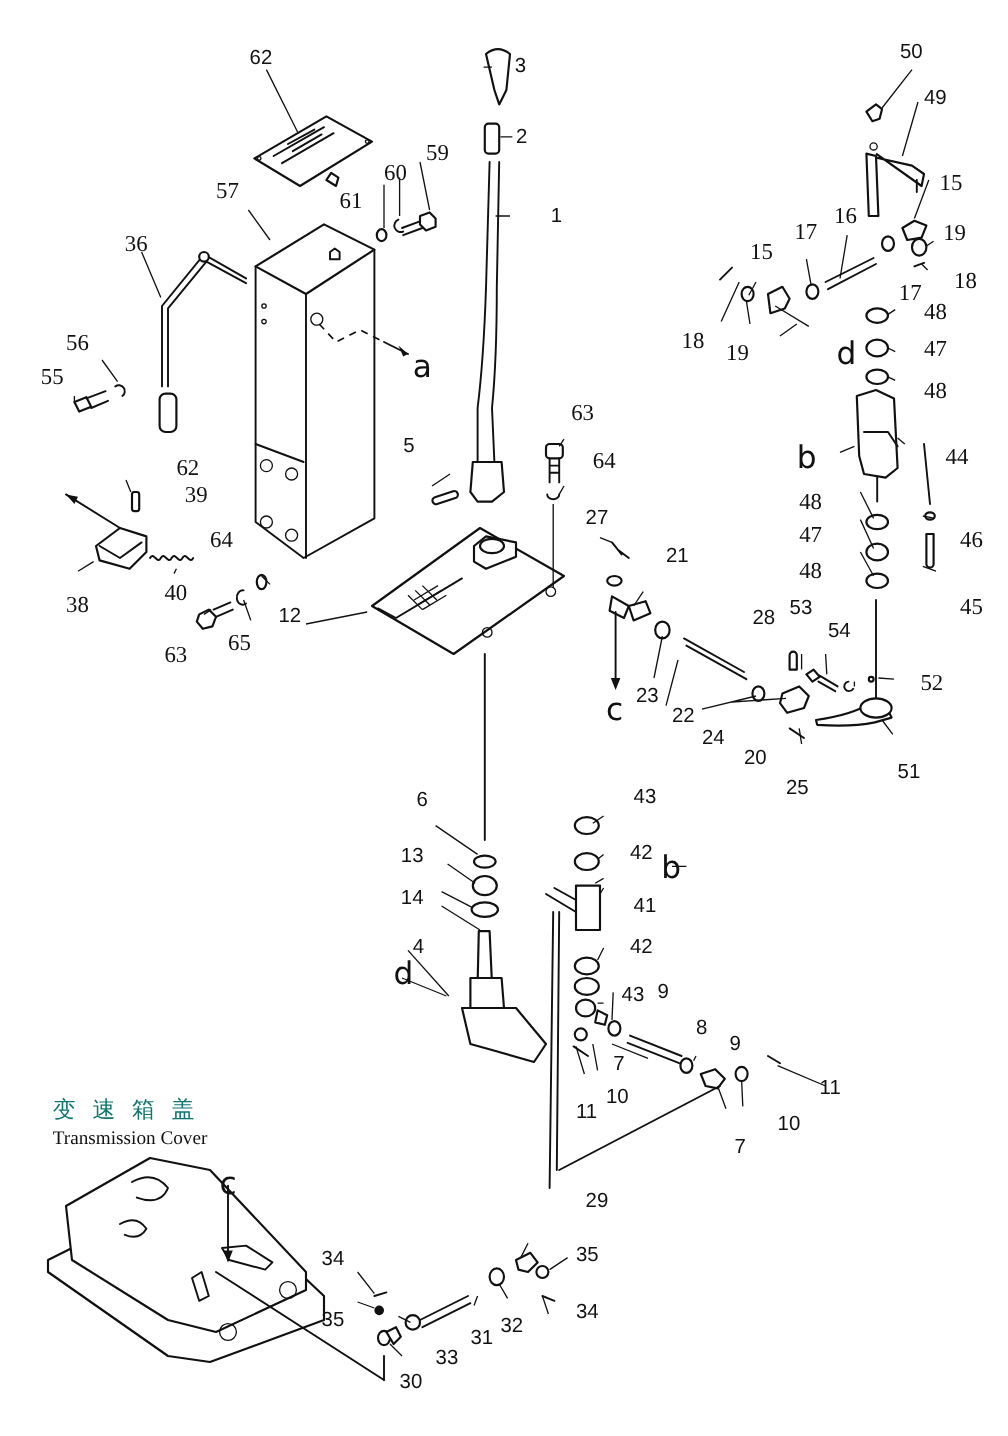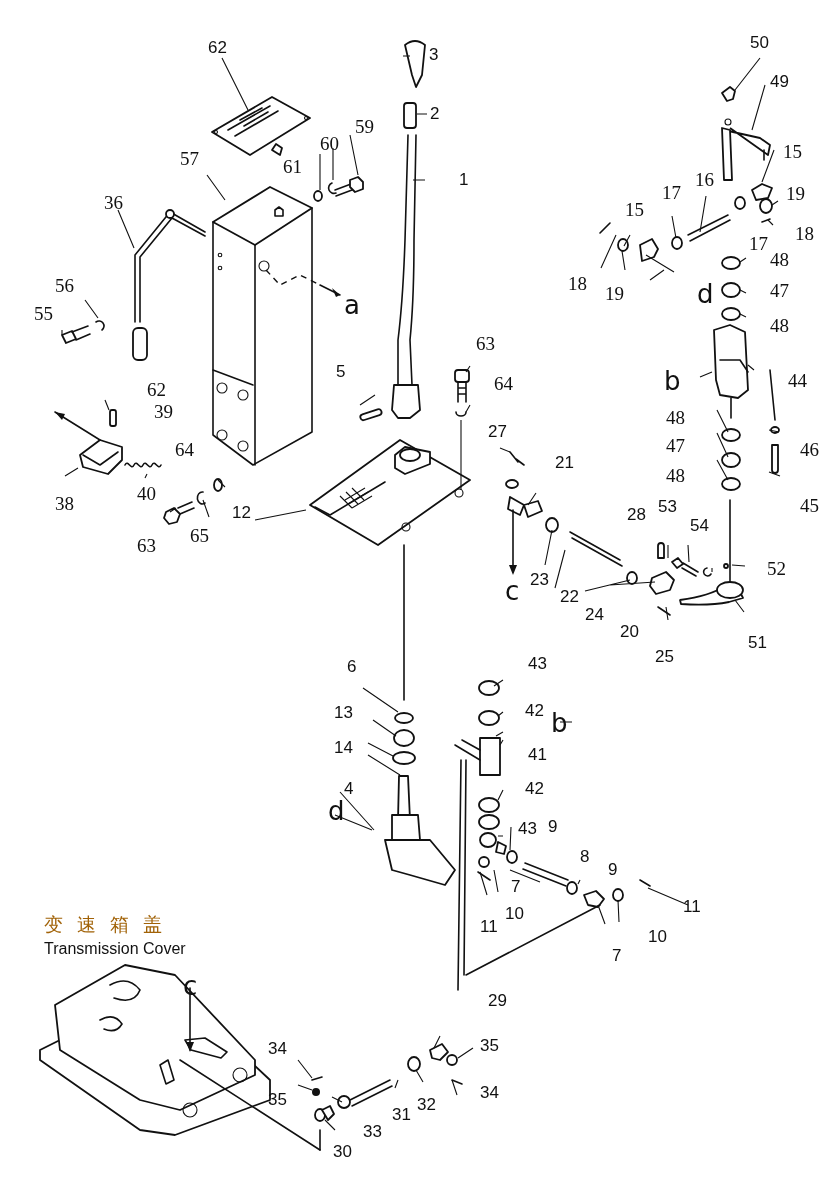--- a/index.html
+++ b/index.html
@@ -5,22 +5,22 @@
   html,body{margin:0;padding:0;background:#fff;}
   body{width:840px;height:1197px;overflow:hidden;position:relative;font-family:"Liberation Sans",sans-serif;}
   #diagram{position:absolute;left:0;top:0;width:840px;height:1197px;}
   .ln{stroke:#111;stroke-width:1.6;fill:none;stroke-linecap:round;stroke-linejoin:round;}
   .thin{stroke:#111;stroke-width:1.1;fill:none;}
   .part{stroke:#111;stroke-width:1.8;fill:#fff;stroke-linejoin:round;}
   .dash{stroke:#111;stroke-width:1.4;fill:none;stroke-dasharray:6 5;}
   .lbl{font-family:"Liberation Sans",sans-serif;font-size:17px;fill:#111;}
   .lbls{font-family:"Liberation Serif",serif;font-size:19px;fill:#111;}
   .ref{font-family:"DejaVu Sans",sans-serif;font-size:26px;fill:#111;}
-  .title-cn{position:absolute;left:44px;top:912px;font-family:"DejaVu Serif",serif;font-size:19px;letter-spacing:14px;color:#a16207;}
-  .title-en{position:absolute;left:44px;top:940px;font-family:Liberation Sans, sans-serif;font-size:16px;color:#111;}
+  .title-cn{position:absolute;left:44px;top:912px;font-family:"DejaVu Serif",serif;font-size:19px;letter-spacing:14px;color:#0f766e;}
+  .title-en{position:absolute;left:44px;top:940px;font-family:Liberation Serif, serif;font-size:16px;color:#111;}
 </style>
 </head>
 <body>
 
 <div class="title-cn">变速箱盖</div>
 <div class="title-en">Transmission Cover</div>
 
 <svg id="diagram" viewBox="0 0 840 1197" xmlns="http://www.w3.org/2000/svg">
 
   <g>

